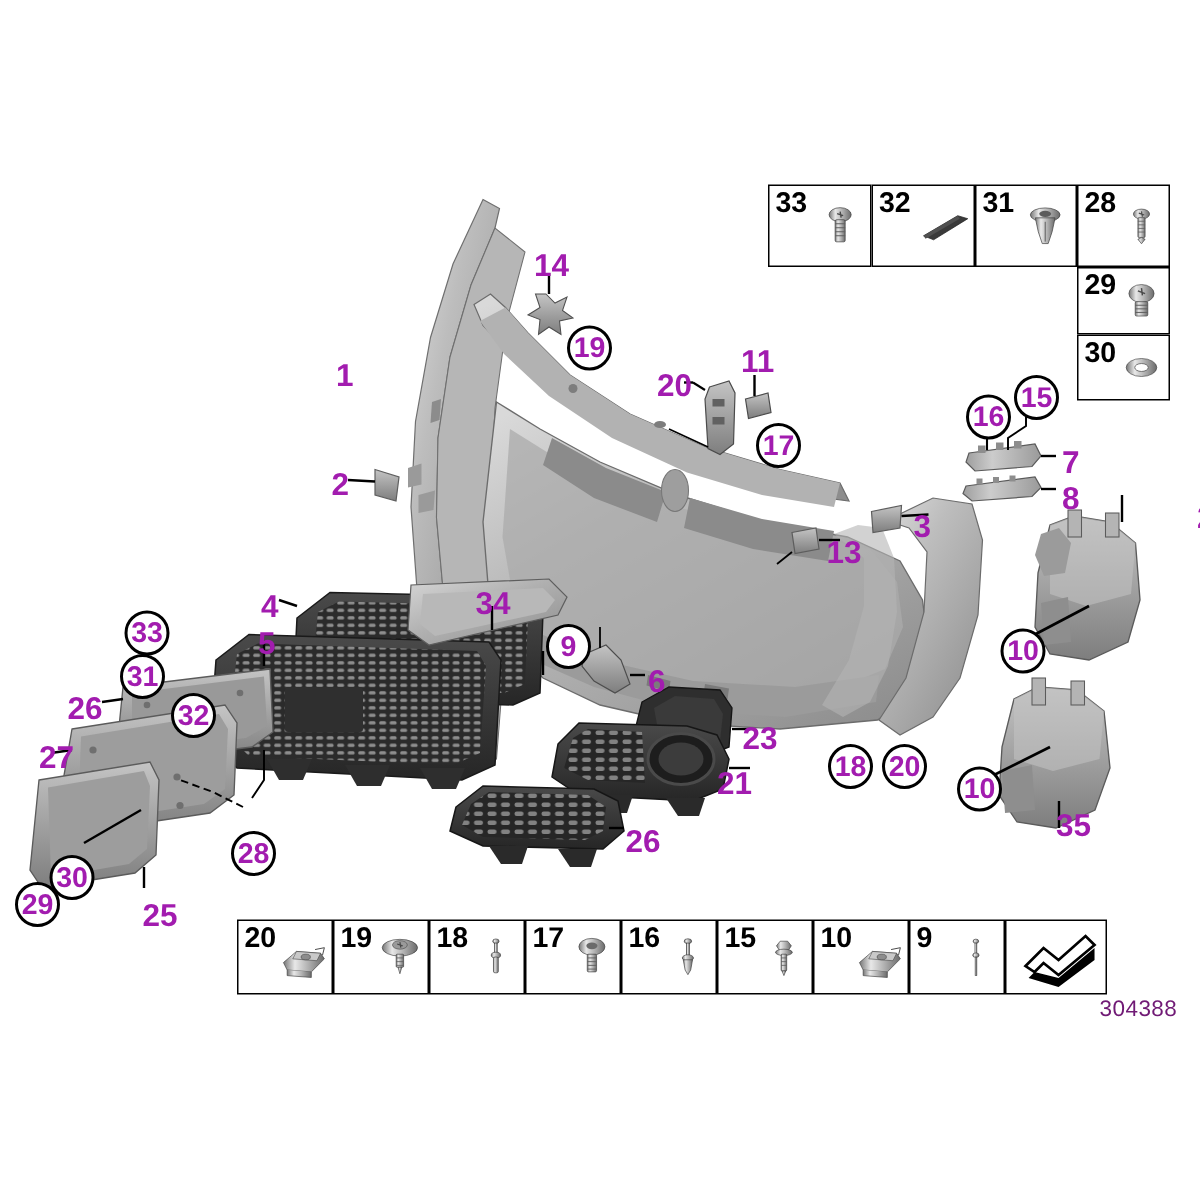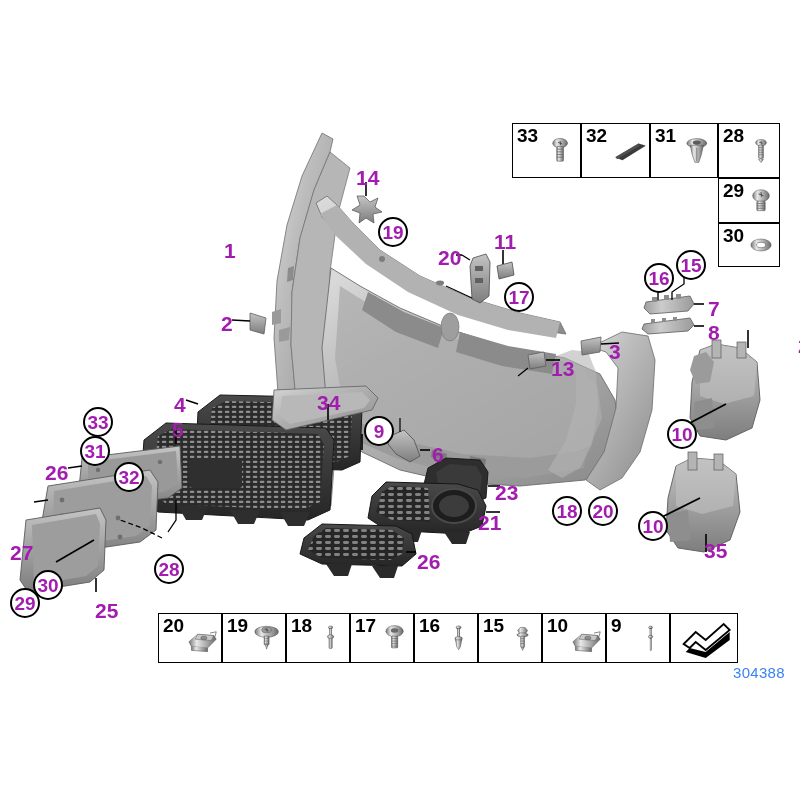--- a/index.html
+++ b/index.html
@@ -36,21 +36,21 @@
   
   .panel{position:absolute;box-sizing:border-box;}
   .cell{position:absolute;box-sizing:border-box;border:1.2px solid #000;background:#fff;}
   .cell .num{
     position:absolute;left:4px;top:2px;
     font-size:19px;font-weight:bold;color:#000;line-height:1;
   }
   .cell .art{position:absolute;inset:0;}
   .diagid{
     position:absolute;
-    font-size:15px;color:#3b82f6;letter-spacing:.3px;
+    font-size:15px;color:#701a75;letter-spacing:.3px;
   }
 </style>
 </head>
 <body>
 
 <div id="stage">
 
   <svg class="layer" viewBox="0 0 800 800">
     <defs>
       <linearGradient id="gMetalA" x1="0" y1="0" x2="1" y2="1">
@@ -328,21 +328,21 @@
       <div class="callout circled" style="left: 504px; top: 282px;">17</div>
       <div class="callout circled" style="left: 552px; top: 496px;">18</div>
       <div class="callout circled" style="left: 378px; top: 217px;">19</div>
       <div class="callout circled" style="left: 588px; top: 496px;">20</div>
       <div class="callout plain" style="left: 478px; top: 512px;">21</div>
       <div class="callout plain" style="left: 417px; top: 551px;">26</div>
       <div class="callout plain" style="left: 495px; top: 482px;">23</div>
       <div class="callout plain" style="left: 757px; top: 335px; margin-left: 41px;">24</div>
       <div class="callout plain" style="left: 704px; top: 540px;">35</div>
       <div class="callout plain" style="left: 45px; top: 462px;">26</div>
-      <div class="callout plain" style="left: 10px; top: 495px; margin-top: 47px;">27</div>
+      <div class="callout plain" style="left: 26px; top: 495px;">27</div>
       <div class="callout circled" style="left: 154px; top: 554px;">28</div>
       <div class="callout circled" style="left: 10px; top: 588px;">29</div>
       <div class="callout circled" style="left: 33px; top: 570px;">30</div>
       <div class="callout circled" style="left: 80px; top: 436px;">31</div>
       <div class="callout circled" style="left: 114px; top: 462px;">32</div>
       <div class="callout circled" style="left: 83px; top: 407px;">33</div>
       <div class="callout plain" style="left: 317px; top: 392px;">34</div>
       <div class="callout plain" style="left: 95px; top: 600px;">25</div>
     </div>
 

